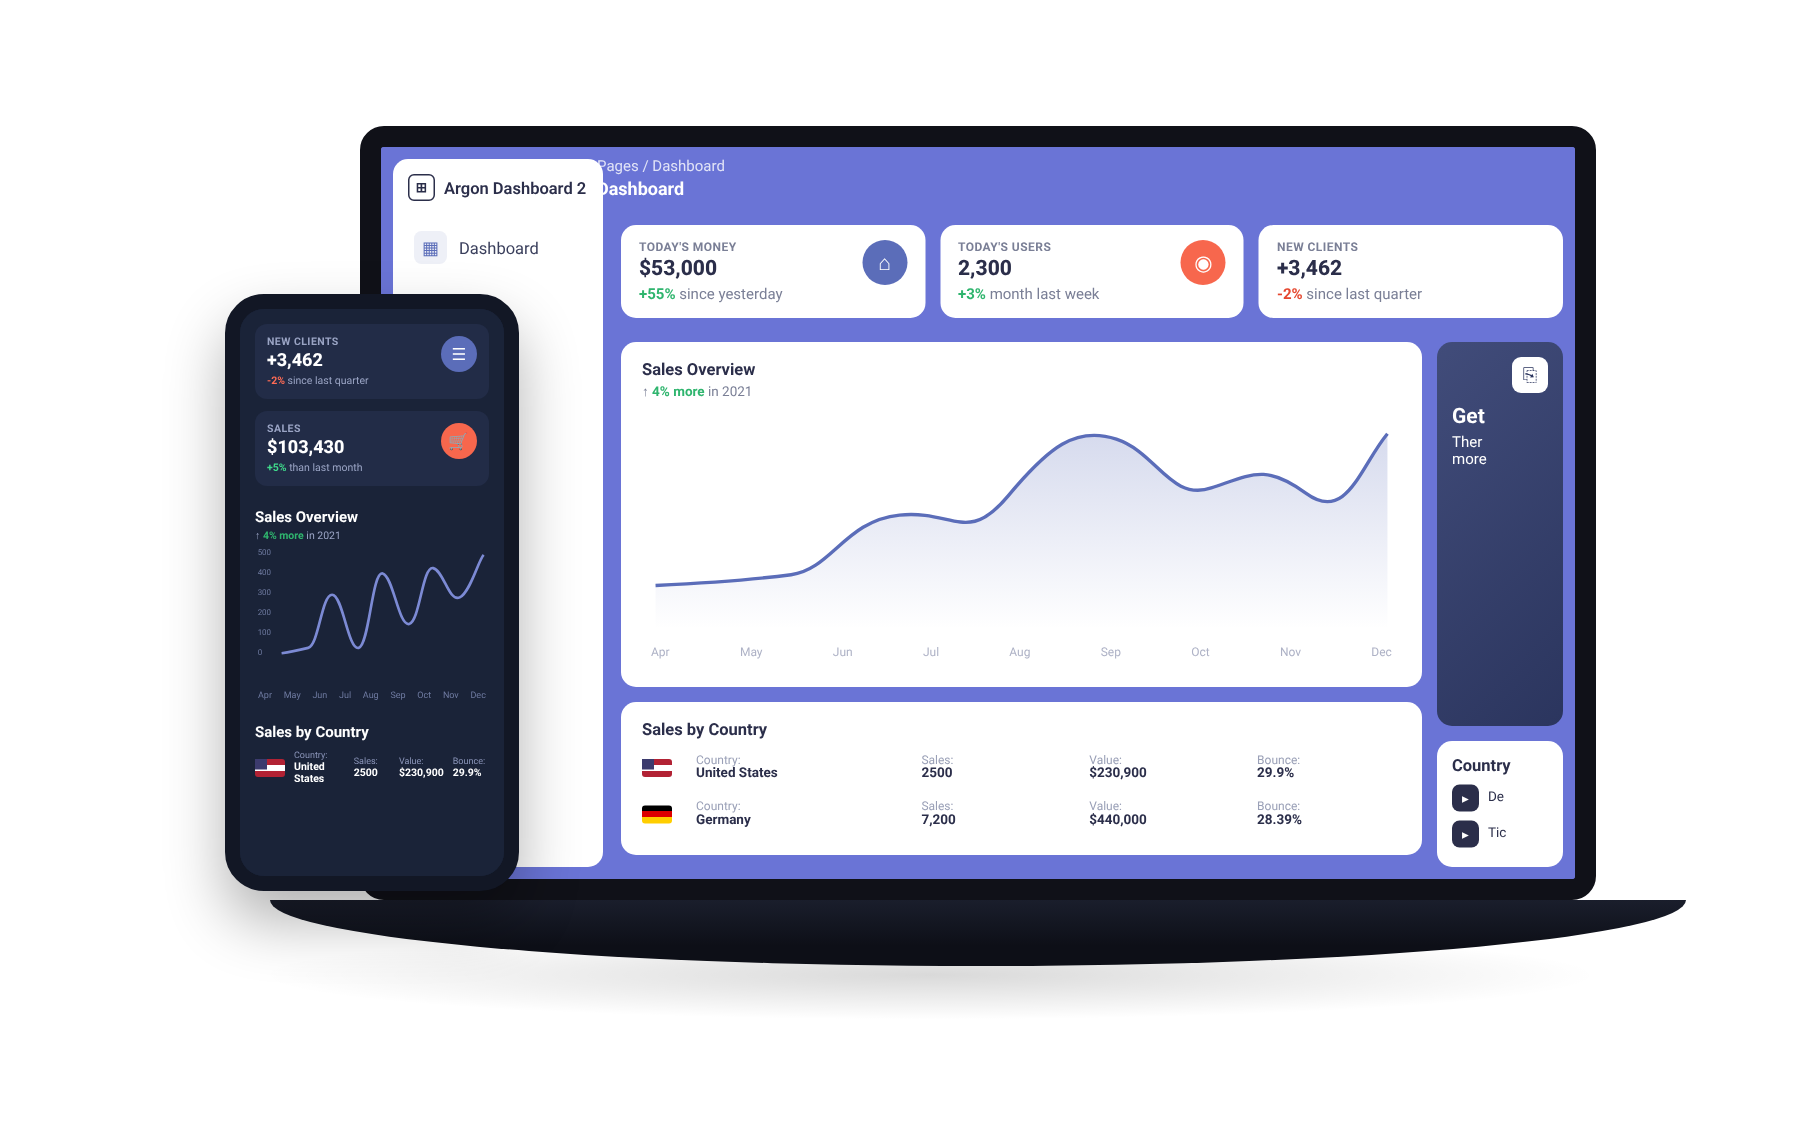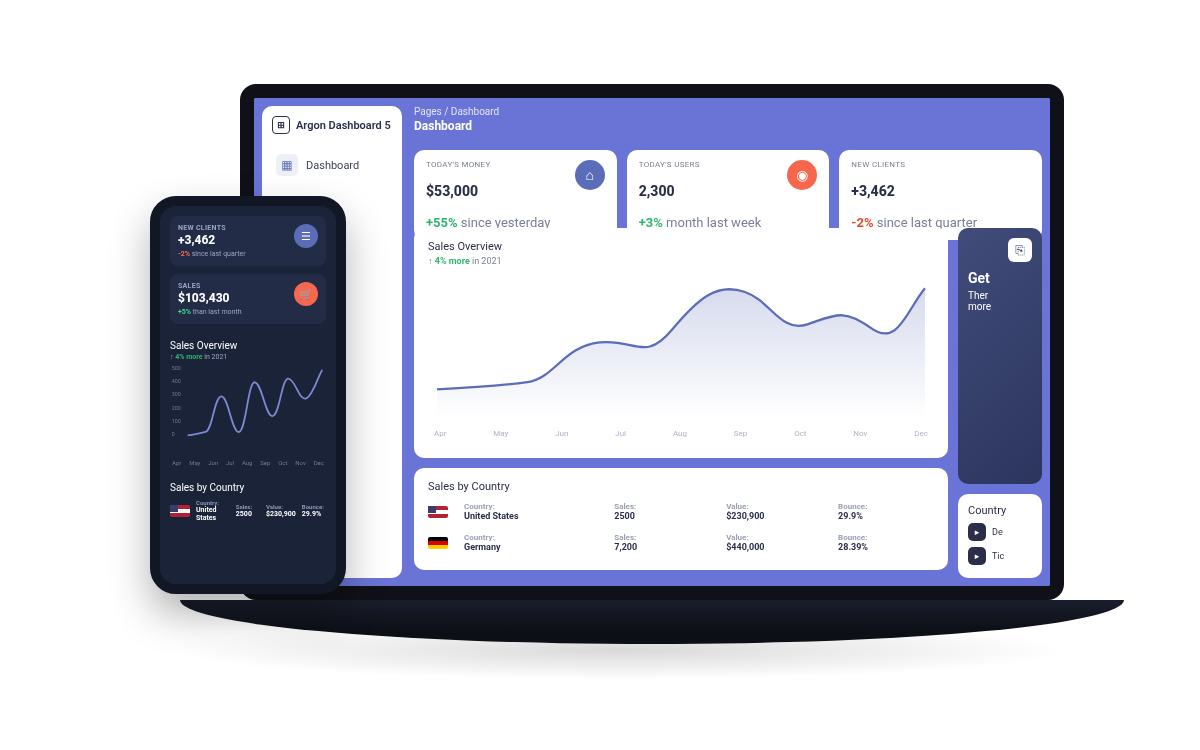--- a/index.html
+++ b/index.html
@@ -13,52 +13,52 @@
 .shadow{position:absolute;left:170px;top:620px;width:900px;height:60px;background:radial-gradient(ellipse at center,rgba(0,0,0,.15),transparent 70%);z-index:0;}
 
 
 .app{position:absolute;inset:0;background:#6a74d6;font-size:11px;overflow:hidden;}
 .sidebar{position:absolute;left:8px;top:8px;bottom:8px;width:140px;background:#fff;border-radius:10px;padding:10px;display:flex;flex-direction:column;gap:14px;}
 .brand{display:flex;align-items:center;gap:6px;font-weight:600;color:#2b2e4a;font-size:11px;}
 .brand-icon{width:18px;height:18px;border:1.5px solid #2b2e4a;border-radius:4px;display:flex;align-items:center;justify-content:center;font-size:9px;}
 .nav-item{display:flex;align-items:center;gap:8px;font-size:11px;color:#3a3f5c;padding:6px 4px;border-radius:6px;}
 .nav-ic{width:22px;height:22px;border-radius:5px;background:#eef0f7;display:flex;align-items:center;justify-content:center;color:#5b6db9;font-size:12px;}
 
-.topbar{position:absolute;left:160px;top:8px;right:8px;height:36px;color:#fff;font-size:10px;}
+.topbar{position:absolute;left:144px;top:8px;right:8px;height:36px;color:#fff;font-size:10px;}
 .crumb{opacity:.8;margin-bottom:2px;}
 .page-ttl{font-weight:700;font-size:12px;}
 
 .cards{position:absolute;left:160px;top:52px;right:8px;display:flex;gap:10px;}
 .stat{flex:1;background:#fff;border-radius:10px;padding:10px 12px;display:flex;justify-content:space-between;align-items:flex-start;overflow:hidden;}
-.stat .lbl{font-size:8px;text-transform:uppercase;letter-spacing:.3px;color:#7a7f96;font-weight:400;margin-bottom:14px;}
+.stat .lbl{font-size:8px;text-transform:uppercase;letter-spacing:.3px;color:#7a7f96;font-weight:700;margin-bottom:2px;}
 .stat .val{font-size:14px;font-weight:800;color:#2b2e4a;}
-.stat .delta{font-size:13px;margin-top:16px;color:#7a7f96;}
+.stat .delta{font-size:10px;margin-top:4px;color:#7a7f96;}
 .stat .delta b.pos{color:#2fb56e;}
 .stat .delta b.neg{color:#e5472f;}
 .ic-circle{width:30px;height:30px;border-radius:50%;display:flex;align-items:center;justify-content:center;color:#fff;font-size:14px;flex-shrink:0;}
 .ic-blue{background:#5b6db9;}
 .ic-orange{background:#f7674d;}  
 
 .main{position:absolute;left:160px;top:130px;right:8px;bottom:8px;display:flex;gap:10px;}
 .col-main{flex:1;display:flex;flex-direction:column;gap:10px;min-width:0;}
 .card{background:#fff;border-radius:10px;padding:12px 14px;overflow:hidden;}
-.card-ttl{font-weight:400;color:#2b2e4a;font-size:11px;margin-bottom:3px;}
+.card-ttl{font-weight:700;color:#2b2e4a;font-size:11px;margin-bottom:3px;}
 .sub{font-size:9px;color:#7a7f96;}
 .sub b.pos{color:#2fb56e;}
 
 .chart{flex:0 0 230px;}
 .chart svg{width:100%;height:160px;}
 .xlab{display:flex;justify-content:space-between;font-size:8px;color:#aeb2c6;padding:0 6px;}
 
 .sbc .row{display:flex;align-items:center;gap:16px;padding:6px 0;font-size:9px;color:#2b2e4a;}
 .flag{width:20px;height:12px;border-radius:2px;background:#ccc;flex-shrink:0;}
 .flag.us{background:linear-gradient(#b22234 33%,#fff 33% 66%,#b22234 66%);position:relative}
 .flag.us:before{content:"";position:absolute;left:0;top:0;width:8px;height:7px;background:#3c3b6e;}
 .flag.de{background:linear-gradient(#000 33%,#dd0000 33% 66%,#ffce00 66%);}
-.cell .k{display:block;font-size:8px;color:#9aa0b7;font-weight:bold;}
+.cell .k{display:block;font-size:8px;color:#9aa0b7;}
 .cell .v{font-weight:700;}
 .cell:nth-child(2){flex:1.4}
 .cell:nth-child(3),.cell:nth-child(4),.cell:nth-child(5){flex:1}
 
 .side-col{width:84px;display:flex;flex-direction:column;gap:10px;overflow:hidden;}
 .promo{flex:1;background:linear-gradient(135deg,#414c7a,#2b355e);border-radius:10px;color:#fff;padding:10px;font-size:10px;overflow:hidden;}
 .promo .sq{width:24px;height:24px;border-radius:6px;background:#fff;color:#2b355e;display:flex;align-items:center;justify-content:center;margin:0 0 8px auto;font-size:12px;}
 .promo h4{margin:0 0 4px;font-size:14px;}
 .cat{background:#fff;border-radius:10px;padding:10px;}
 .cat-item{display:flex;align-items:center;gap:6px;font-size:9px;color:#2b2e4a;padding:3px 0;}
@@ -90,21 +90,21 @@
 
 <div class="shadow"></div>
 
 <div class="laptop">
   <div class="laptop-screen">
     <div class="app">
 
       <div class="sidebar">
         <div class="brand">
           <span class="brand-icon">⊞</span>
-          <span>Argon Dashboard 5</span>
+          <span>Argon Dashboard 2</span>
         </div>
         <div class="nav-item">
           <span class="nav-ic">▦</span>
           <span>Dashboard</span>
         </div>
       </div>
 
       <div class="topbar">
         <div class="crumb">Pages / Dashboard</div>
         <div class="page-ttl">Dashboard</div>

